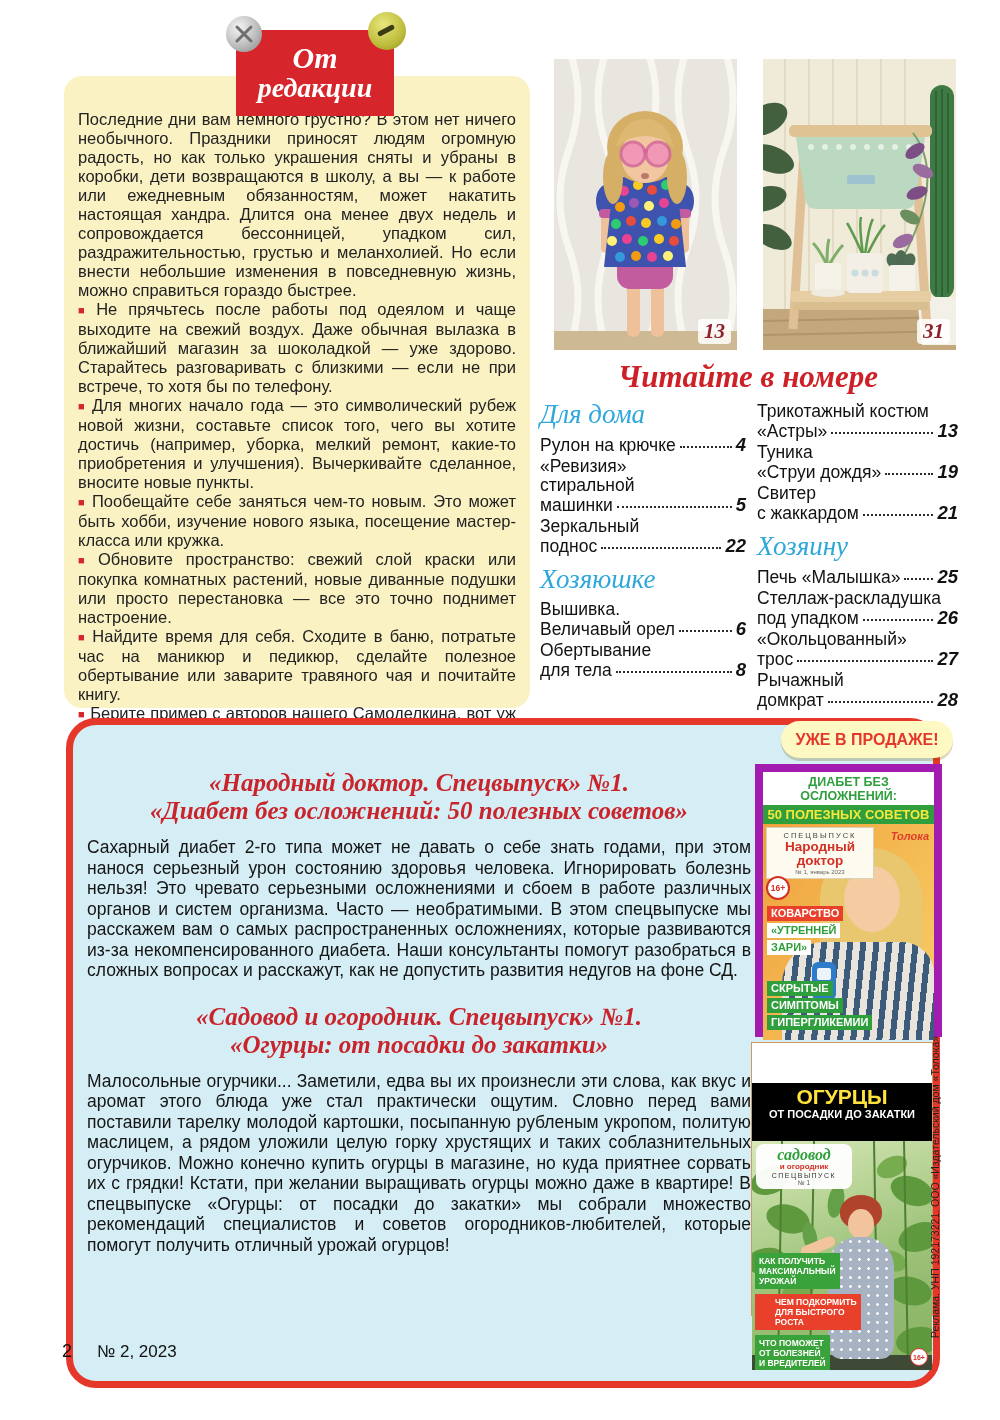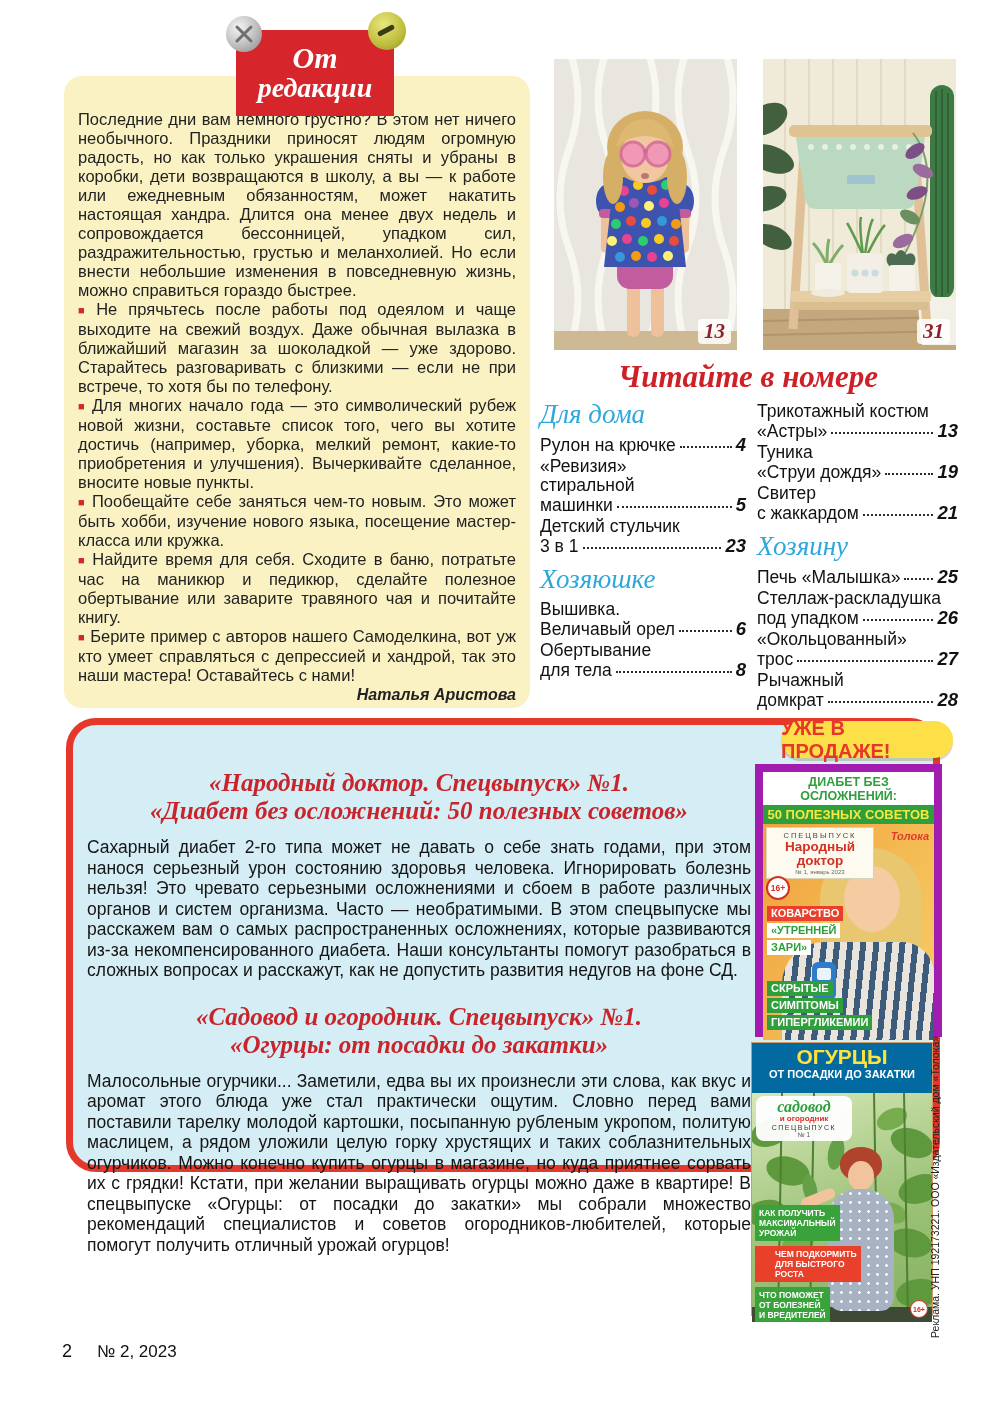--- a/index.html
+++ b/index.html
@@ -41,25 +41,25 @@
   .toc-left{left:540px;width:206px;}
   .toc-right{left:757px;width:201px;padding-top:3px;}
   .toc-h{font-family:"Liberation Serif",serif;font-style:italic;font-size:27px;
          color:#2EA7DB;margin:8px 0 6px;line-height:30px;}
   .toc-h.first{margin-top:0;}
   .toc-e{margin-bottom:2px;}
   .tl{display:flex;align-items:baseline;}
   .lead{flex:1;border-bottom:2.5px dotted #2b2b2b;margin:0 4px;transform:translateY(-3px);min-width:10px;}
   .pg{font-style:italic;font-weight:bold;font-size:18.5px;}
   
-  .promo{position:absolute;left:66px;top:718px;width:874px;height:454px;background:#D5EEF5;
+  .promo{position:absolute;left:66px;top:718px;width:874px;height:670px;background:#D5EEF5;
          border:7px solid #E6372B;border-radius:30px;box-sizing:border-box;}
-  .badge{position:absolute;left:781px;top:721px;width:172px;height:37px;background:#fde047;
+  .badge{position:absolute;left:781px;top:721px;width:172px;height:37px;background:#fef9c3;
          border-radius:19px;display:flex;align-items:center;justify-content:center;
-         color:#E6372B;font-weight:bold;font-size:20px;z-index:5;
+         color:#E6372B;font-weight:bold;font-size:16px;z-index:5;
          box-shadow:0 3px 0 rgba(120,90,0,.25);}
   .promo-text{position:absolute;left:14px;top:44px;width:664px;}
   .sec-title{font-family:"Liberation Serif",serif;font-style:italic;font-weight:bold;
              font-size:25px;line-height:28px;color:#C9242B;text-align:center;margin:0;}
   .promo-body{font-size:17.5px;line-height:20.5px;text-align:justify;color:#151515;
               margin:12px 0 22px;}
   .advert{position:absolute;left:929px;top:1012px;height:326px;width:16px;
           writing-mode:vertical-rl;transform:rotate(180deg);font-size:10.5px;color:#222;
           white-space:nowrap;}
   
@@ -92,21 +92,21 @@
           display:flex;align-items:center;justify-content:center;}
   .c1-chips{position:absolute;left:4px;top:82px;}
   .c1-chips-b{position:absolute;left:4px;bottom:8px;}
   .chip{display:table;font-weight:bold;font-size:11px;line-height:13px;padding:1px 4px;
         margin-bottom:2px;white-space:nowrap;}
   .chip-red{background:#E8402A;color:#fff;}
   .chip-white{background:#fff;color:#2F9E3C;}
   .chip-green{background:#2F9E3C;color:#fff;}
   
   .c2{left:751px;top:1042px;width:182px;height:274px;border:1px solid #d09a60;background:#fff;}
-  .c2-head{background:#0369a1;text-align:center;padding:3px 0 12px;}
+  .c2-head{background:#000000;text-align:center;padding:3px 0 20px;margin-top:40px;}
   .c2-t1{color:#FFE23C;font-weight:bold;font-size:21px;line-height:22px;}
   .c2-t2{color:#fff;font-weight:bold;font-size:11px;line-height:13px;}
   .c2-body{position:relative;height:229px;overflow:hidden;
            background:linear-gradient(160deg,#D8E8B8,#9CC278 55%,#86B060);}
   .c2-body svg{position:absolute;left:0;top:0;}
   .c2-logo{position:absolute;left:4px;top:3px;width:92px;background:rgba(255,255,255,.95);
            border-radius:8px;text-align:center;padding:3px 2px;}
   .c2-l1{font-family:"Liberation Serif",serif;font-style:italic;font-weight:bold;
          color:#2F9E3C;font-size:16px;line-height:15px;}
   .c2-l2{color:#D33026;font-weight:bold;font-size:8px;line-height:9px;}
@@ -137,20 +137,21 @@
 <body>
 
 <div id="page">
 
   <div class="ed-box">
     <div class="ed-text">
       <p>Последние дни вам немного грустно? В этом нет ничего необычного. Праздники приносят людям огромную радость, но как только украшения сняты и убраны в коробки, дети возвращаются в школу, а вы — к работе или ежедневным обязанностям, может накатить настоящая хандра. Длится она менее двух недель и сопровождается бессонницей, упадком сил, раздражительностью, грустью и меланхолией. Но если внести небольшие изменения в повседневную жизнь, можно справиться гораздо быстрее.</p>
       <p><span class="blt">■</span><span>Не прячьтесь после работы под одеялом и чаще выходите на свежий воздух. Даже обычная вылазка в ближайший магазин за шоколадкой — уже здорово. Старайтесь разговаривать с близкими — если не при встрече, то хотя бы по телефону.</span></p>
       <p><span class="blt">■</span><span>Для многих начало года — это символический рубеж новой жизни, составьте список того, чего вы хотите достичь (например, уборка, мелкий ремонт, какие-то приобретения и улучшения). Вычеркивайте сделанное, вносите новые пункты.</span></p>
       <p><span class="blt">■</span><span>Пообещайте себе заняться чем-то новым. Это может быть хобби, изучение нового языка, посещение мастер-класса или кружка.</span></p>
+      <p><span class="blt">■</span><span>Обновите пространство: свежий слой краски или покупка комнатных растений, новые диванные подушки или просто перестановка — все это точно поднимет настроение.</span></p>
       <p><span class="blt">■</span><span>Найдите время для себя. Сходите в баню, потратьте час на маникюр и педикюр, сделайте полезное обертывание или заварите травяного чая и почитайте книгу.</span></p>
       <p><span class="blt">■</span><span>Берите пример с авторов нашего Самоделкина, вот уж кто умеет справляться с депрессией и хандрой, так это наши мастера! Оставайтесь с нами!</span></p>
       <div class="ed-author">Наталья Аристова</div>
     </div>
   </div>
 
   <div class="ed-label">
     <div class="screw">
       <svg width="36" height="36" viewBox="0 0 36 36">
           <g stroke="#6f6f6f" stroke-width="3" stroke-linecap="round">
@@ -321,25 +322,25 @@
     <div class="toc-e">
       <div>«Ревизия»</div>
       <div>стиральной</div>
       <div class="tl">
           <span>машинки</span>
           <span class="lead"></span>
           <span class="pg">5</span>
         </div>
     </div>
     <div class="toc-e">
-      <div>Детский стульчик</div>
-      <div class="tl">
-          <span>3 в 1</span>
-          <span class="lead"></span>
-          <span class="pg">23</span>
+      <div>Зеркальный</div>
+      <div class="tl">
+          <span>поднос</span>
+          <span class="lead"></span>
+          <span class="pg">22</span>
         </div>
     </div>
     <div class="toc-h">Хозяюшке</div>
     <div class="toc-e">
       <div>Вышивка.</div>
       <div class="tl">
           <span>Величавый орел</span>
           <span class="lead"></span>
           <span class="pg">6</span>
         </div>

